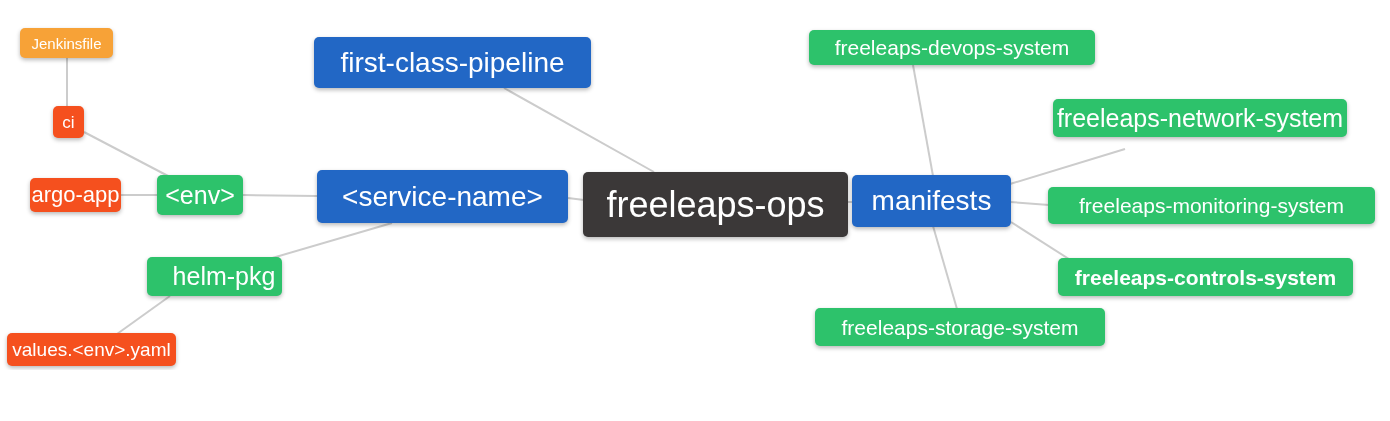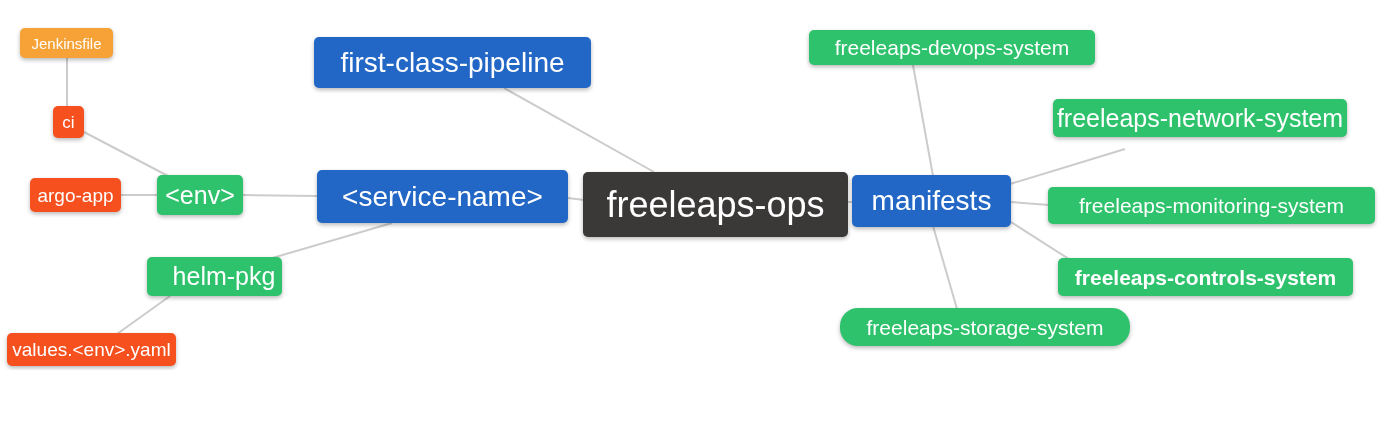--- a/index.html
+++ b/index.html
@@ -46,21 +46,21 @@
     <line class="edge" x1="1010" y1="184" x2="1125" y2="149" style="stroke: rgb(204, 204, 204);"></line>
     <line class="edge" x1="1010" y1="202" x2="1049" y2="205" style="stroke: rgb(204, 204, 204);"></line>
     <line class="edge" x1="1011" y1="222" x2="1072" y2="261" style="stroke: rgb(204, 204, 204);"></line>
     <line class="edge" x1="933" y1="226" x2="957" y2="309" style="stroke: rgb(204, 204, 204);"></line>
   </svg>
 
   <div class="node" style="left: 20px; top: 28px; width: 93px; height: 30px; font-size: 15px; background: rgb(247, 162, 55);">Jenkinsfile</div>
 
   <div class="node" style="left: 53px; top: 106px; width: 31px; height: 32px; font-size: 17px; background: rgb(245, 80, 30);">ci</div>
 
-  <div class="node" style="left: 30px; top: 178px; width: 91px; height: 34px; font-size: 19px; background: rgb(245, 80, 30);">argo-app</div>
+  <div class="node" style="left: 30px; top: 178px; width: 91px; height: 34px; font-size: 22px; background: rgb(245, 80, 30);">argo-app</div>
 
   <div class="node" style="left: 157px; top: 175px; width: 86px; height: 40px; font-size: 25px; background: rgb(45, 194, 107);">&lt;env&gt;</div>
 
   <div class="node" style="left: 147px; top: 257px; width: 116px; height: 39px; font-size: 25px; background: rgb(45, 194, 107); padding-left: 19px;">helm-pkg</div>
 
   <div class="node" style="left: 7px; top: 333px; width: 169px; height: 33px; font-size: 19px; background: rgb(245, 80, 30);">values.&lt;env&gt;.yaml</div>
 
   <div class="node" style="left: 314px; top: 37px; width: 277px; height: 51px; font-size: 28px; background: rgb(34, 103, 197);">first-class-pipeline</div>
 
   <div class="node" style="left: 317px; top: 170px; width: 251px; height: 53px; font-size: 28px; background: rgb(34, 103, 197);">&lt;service-name&gt;</div>
@@ -70,15 +70,15 @@
   <div class="node" style="left: 852px; top: 175px; width: 159px; height: 52px; font-size: 28px; background: rgb(34, 103, 197);">manifests</div>
 
   <div class="node" style="left: 809px; top: 30px; width: 286px; height: 35px; font-size: 21px; background: rgb(45, 194, 107);">freeleaps-devops-system</div>
 
   <div class="node" style="left: 1053px; top: 99px; width: 294px; height: 38px; font-size: 25px; background: rgb(45, 194, 107); text-align: right;">freeleaps-network-system</div>
 
   <div class="node" style="left: 1048px; top: 187px; width: 327px; height: 37px; font-size: 21px; background: rgb(45, 194, 107);">freeleaps-monitoring-system</div>
 
   <div class="node" style="left: 1058px; top: 258px; width: 295px; height: 38px; font-size: 21px; background: rgb(45, 194, 107); font-weight: bold;">freeleaps-controls-system</div>
 
-  <div class="node" style="left: 840px; top: 308px; width: 290px; height: 38px; font-size: 21px; background: rgb(45, 194, 107); border-radius: 18px;">freeleaps-storage-system</div>
+  <div class="node" style="left: 815px; top: 308px; width: 290px; height: 38px; font-size: 21px; background: rgb(45, 194, 107);">freeleaps-storage-system</div>
 
 </div>
 
 </body></html>

